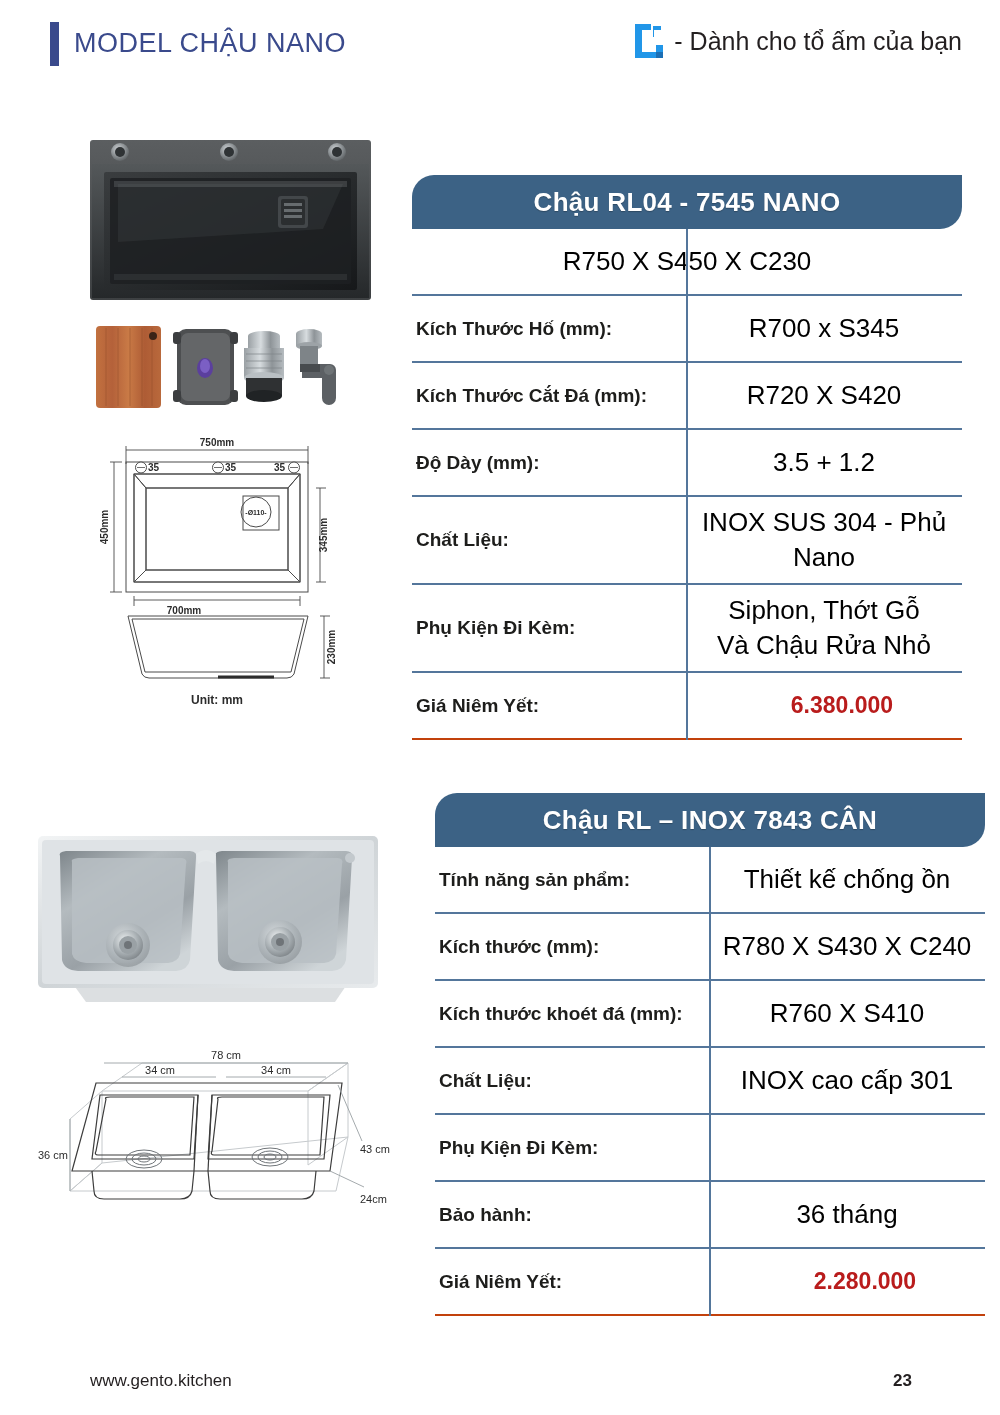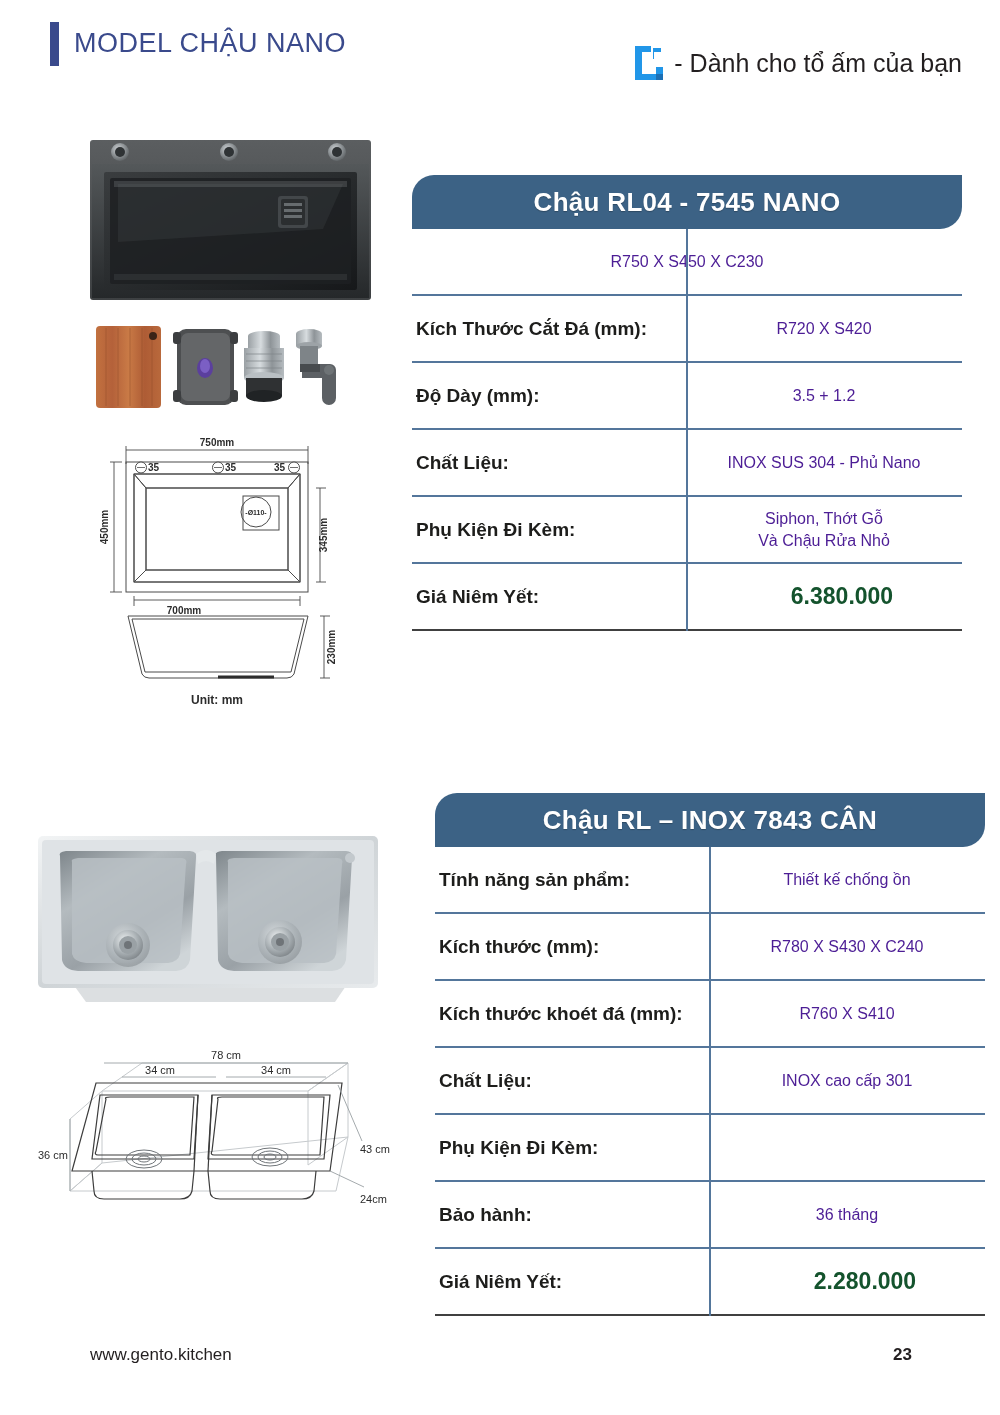--- a/index.html
+++ b/index.html
@@ -17,21 +17,21 @@
     position:absolute; left:50px; top:22px; width:9px; height:44px;
     background:#3a4a8c;
   }
   .hdr-title {
     position:absolute; left:74px; top:28px;
     font-size:27px; letter-spacing:.5px; color:#3a4a8c;
     font-family:"Liberation Sans", sans-serif; font-weight:400;
     white-space:nowrap;
   }
   .hdr-right {
-    position:absolute; right:38px; top:44px;
+    position:absolute; right:38px; top:22px;
     display:flex; align-items:center; gap:8px;
   }
   .hdr-logo { width:34px; height:38px; display:block; }
   .hdr-slogan {
     font-size:25px; color:#231f20; white-space:nowrap;
     font-family:"Liberation Sans", sans-serif; font-weight:400;
   }
 
   
   .block { position:absolute; left:0; width:1000px; }
@@ -61,39 +61,39 @@
   .spec-body { position:relative; }
   .spec-body:before {
     content:""; position:absolute; left:274px; top:0; bottom:0;
     width:2px; background:#54769b;
   }
   .srow {
     display:flex; align-items:stretch;
     border-bottom:2px solid #54769b;
     min-height:67px;
   }
-  .srow:last-child { border-bottom:2px solid #404040; }
+  .srow:last-child { border-bottom:2px solid #c2410c; }
   .scell-k {
     width:274px; flex:0 0 274px;
     display:flex; align-items:center;
     padding-left:4px;
     font-size:19px; font-weight:bold; color:#1d1d1b;
   }
   .scell-v {
     flex:1 1 auto;
     display:flex; align-items:center; justify-content:center;
     padding:8px 10px;
-    font-size:16px; color:#4c1d95; text-align:center;
+    font-size:26px; color:#000000; text-align:center;
     line-height:1.35;
   }
-  .scell-v.price { color:#14532d; font-weight:bold; font-size:23px;padding-left:46px; }
+  .scell-v.price { color:#b91c1c; font-weight:bold; font-size:23px;padding-left:46px; }
   .scell-v .l2 { display:block; }
 
   
-  .ftr { position:absolute; left:0; bottom:40px; width:1000px; height:30px; }
+  .ftr { position:absolute; left:0; bottom:14px; width:1000px; height:30px; }
   .ftr-url {
     position:absolute; left:90px; top:0;
     font-size:17px; color:#231f20;
   }
   .ftr-page {
     position:absolute; right:88px; top:0;
     font-size:17px; color:#231f20; font-weight:bold;
   }
 
   svg { display:block; }
@@ -302,20 +302,24 @@
 
     <div class="spec" id="spec-1">
       <div class="spec-head">
         <div class="spec-head-text">Chậu RL04 - 7545 NANO</div>
       </div>
       <div class="spec-body">
         <div class="srow">
           <div class="scell-v">R750 X S450 X C230</div>
         </div>
         <div class="srow">
+          <div class="scell-k">Kích Thước Hố (mm):</div>
+          <div class="scell-v">R700 x S345</div>
+        </div>
+        <div class="srow">
           <div class="scell-k">Kích Thước Cắt Đá (mm):</div>
           <div class="scell-v">R720 X S420</div>
         </div>
         <div class="srow">
           <div class="scell-k">Độ Dày (mm):</div>
           <div class="scell-v">3.5 + 1.2</div>
         </div>
         <div class="srow">
           <div class="scell-k">Chất Liệu:</div>
           <div class="scell-v">INOX SUS 304 - Phủ Nano</div>

